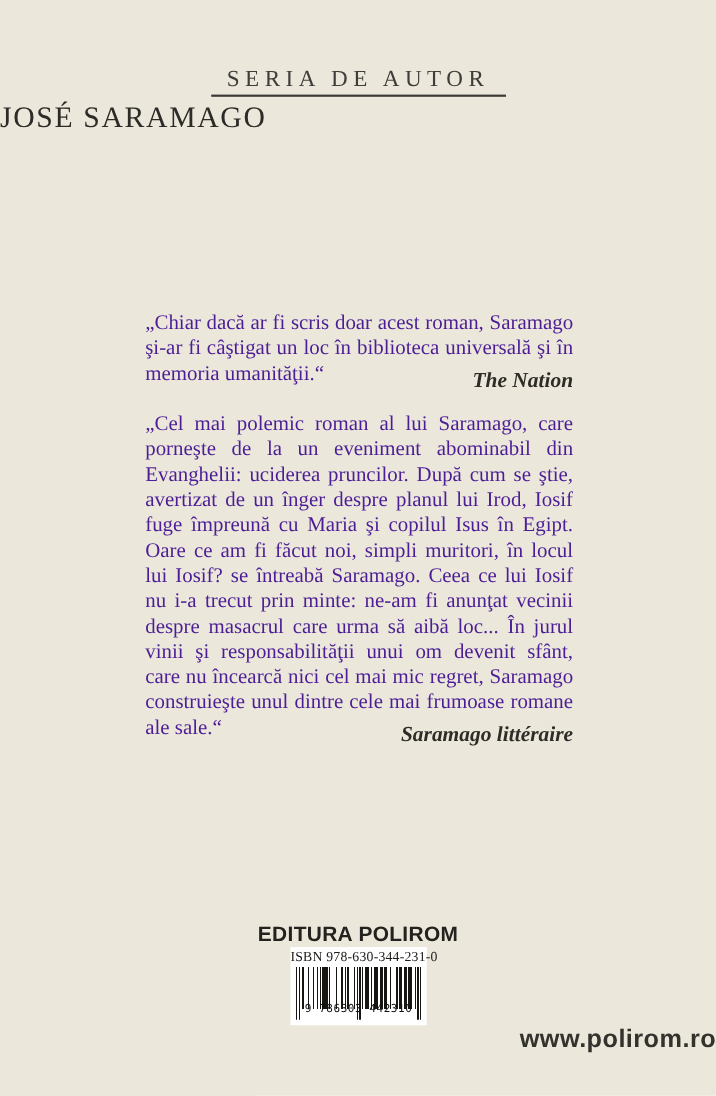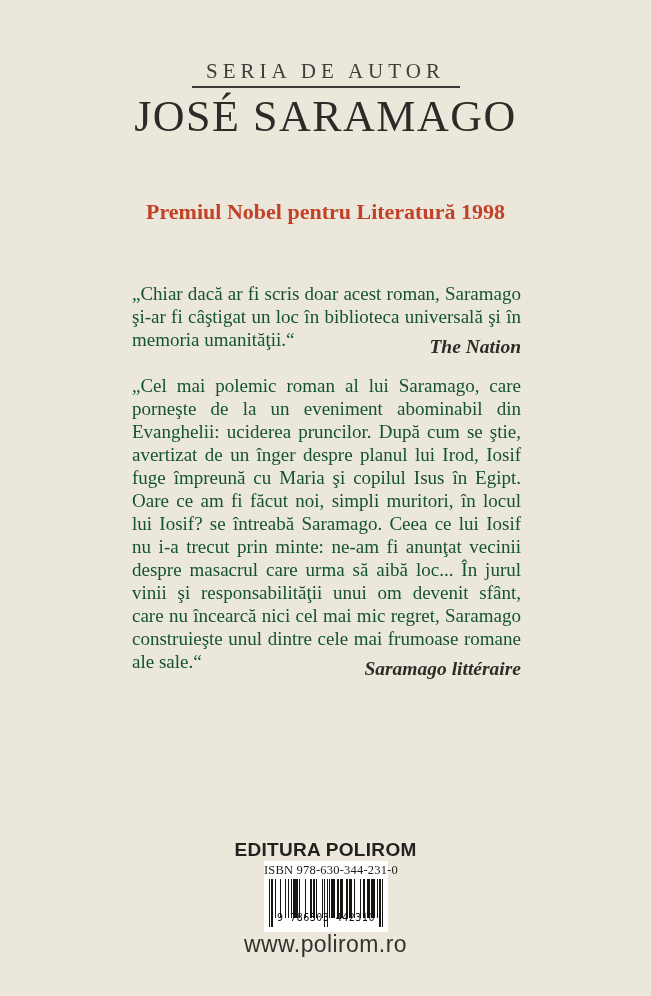--- a/index.html
+++ b/index.html
@@ -22,22 +22,22 @@
   }
   .series-rule {
     position: absolute;
     top: 86px; left: 192px;
     width: 268px; height: 2px;
     background: #3b3936;
   }
   .author-name {
     position: absolute;
     top: 91px; left: 0; width: 100%;
-    text-align: center;
-    font-size: 44px;
+    text-align: left;
+    font-size: 27px;
     letter-spacing: 1.5px;
     color: #2d2b27;
   }
   .award-line {
     position: absolute;
     top: 199px; left: 0; width: 100%;
     text-align: center;
     font-size: 22px;
     font-weight: bold;
     color: #c44026;
@@ -45,21 +45,21 @@
   .quotes {
     position: absolute;
     top: 282px; left: 132px;
     width: 389px;
   }
   .quote-text {
     margin: 0;
     font-size: 19px;
     line-height: 23px;
     text-align: justify;
-    color: #14532d;
+    color: #4c1d95;
   }
   .quote-source {
     margin: -16px 0 0 0;
     text-align: right;
     font-size: 19.5px;
     font-style: italic;
     font-weight: bold;
     line-height: 23px;
     color: #2e2c27;
   }
@@ -99,39 +99,39 @@
     bottom: 4px; left: 0; width: 100%;
     font-family: "DejaVu Sans Mono", monospace;
     font-size: 10px;
     letter-spacing: 0.5px;
     color: #111;
     white-space: nowrap;
   }
   .website {
     position: absolute;
     top: 931px; left: 0; width: 100%;
-    text-align: center;
+    text-align: right;
     font-family: "Liberation Sans", sans-serif;
     font-size: 23px;
     color: #34322d;
     letter-spacing: 0.4px;
+    font-weight: bold;
   }
 </style>
 </head>
 <body>
 
 <div class="page">
 
   <div class="series-label">SERIA DE AUTOR</div>
 
   <div class="series-rule"></div>
 
   <div class="author-name">JOSÉ SARAMAGO</div>
 
-  <div class="award-line">Premiul Nobel pentru Literatură 1998</div>
 
   <div class="quotes">
     <p class="quote-text">„Chiar dacă ar fi scris doar acest roman, Saramago şi-ar fi câştigat un loc în biblioteca universală şi în memoria umanităţii.“</p>
     <p class="quote-source">The Nation</p>
     <div class="quote-gap"></div>
     <p class="quote-text">„Cel mai polemic roman al lui Saramago, care porneşte de la un eveniment abominabil din Evanghelii: uciderea pruncilor. După cum se ştie, avertizat de un înger despre planul lui Irod, Iosif fuge împreună cu Maria şi copilul Isus în Egipt. Oare ce am fi făcut noi, simpli muritori, în locul lui Iosif? se întreabă Saramago. Ceea ce lui Iosif nu i-a trecut prin minte: ne-am fi anunţat vecinii despre masacrul care urma să aibă loc... În jurul vinii şi responsabilităţii unui om devenit sfânt, care nu încearcă nici cel mai mic regret, Saramago construieşte unul dintre cele mai frumoase romane ale sale.“</p>
     <p class="quote-source">Saramago littéraire</p>
   </div>
 
   <div class="publisher">EDITURA POLIROM</div>

